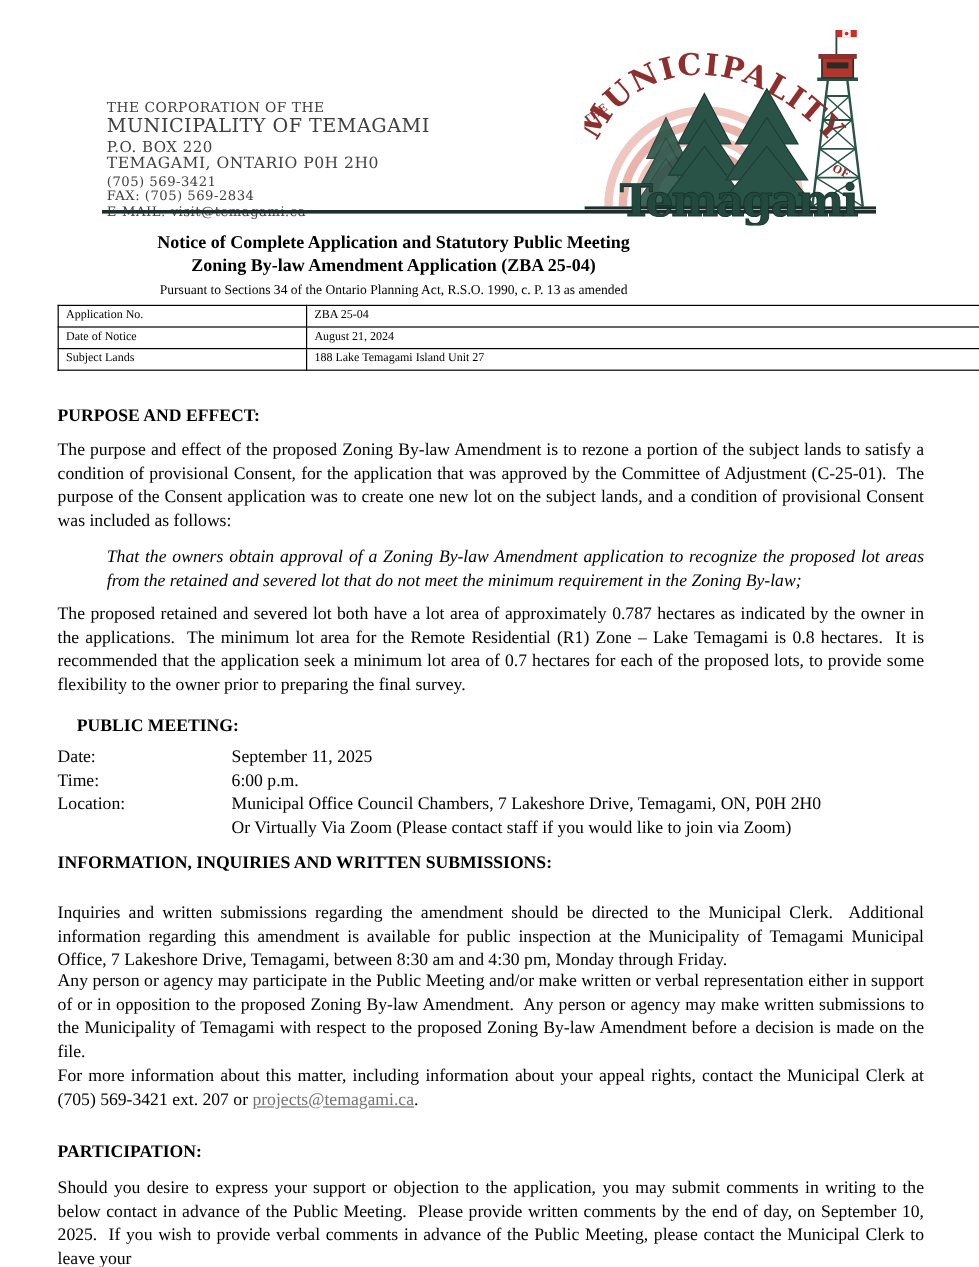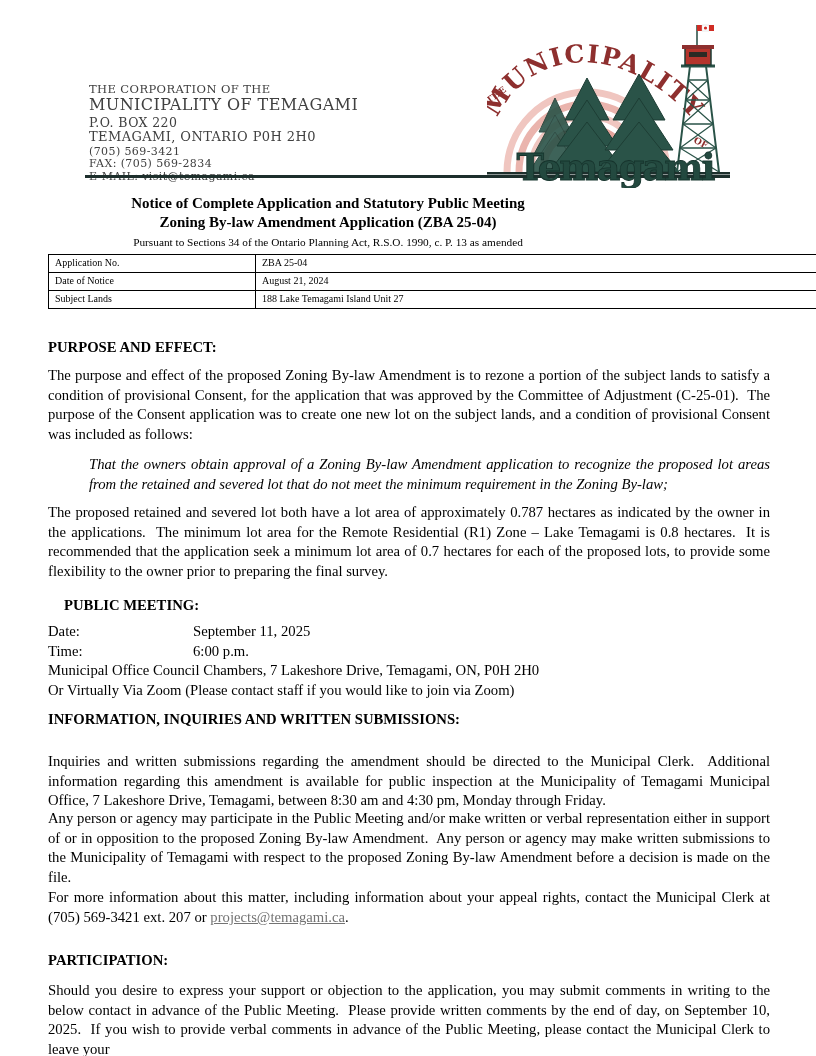--- a/index.html
+++ b/index.html
@@ -175,20 +175,21 @@
   <div class="blk meet">
     <div class="meet-row">
       <div class="meet-label">Date:</div>
       <div class="meet-value">September 11, 2025</div>
     </div>
     <div class="meet-row">
       <div class="meet-label">Time:</div>
       <div class="meet-value">6:00 p.m.</div>
     </div>
     <div class="meet-row">
+      <div class="meet-label">Location:</div>
       <div class="meet-value">
         <div>Municipal Office Council Chambers, 7 Lakeshore Drive, Temagami, ON, P0H 2H0</div>
         <div>Or Virtually Via Zoom (Please contact staff if you would like to join via Zoom)</div>
       </div>
     </div>
   </div>
 
   <div class="blk hd hd-info">INFORMATION, INQUIRIES AND WRITTEN SUBMISSIONS:</div>
   <div class="blk p-info1">Inquiries and written submissions regarding the amendment should be directed to the Municipal Clerk.&nbsp; Additional information regarding this amendment is available for public inspection at the Municipality of Temagami Municipal Office, 7 Lakeshore Drive, Temagami, between 8:30 am and 4:30 pm, Monday through Friday.</div>
   <div class="blk p-info2">Any person or agency may participate in the Public Meeting and/or make written or verbal representation either in support of or in opposition to the proposed Zoning By-law Amendment.&nbsp; Any person or agency may make written submissions to the Municipality of Temagami with respect to the proposed Zoning By-law Amendment before a decision is made on the file.</div>

